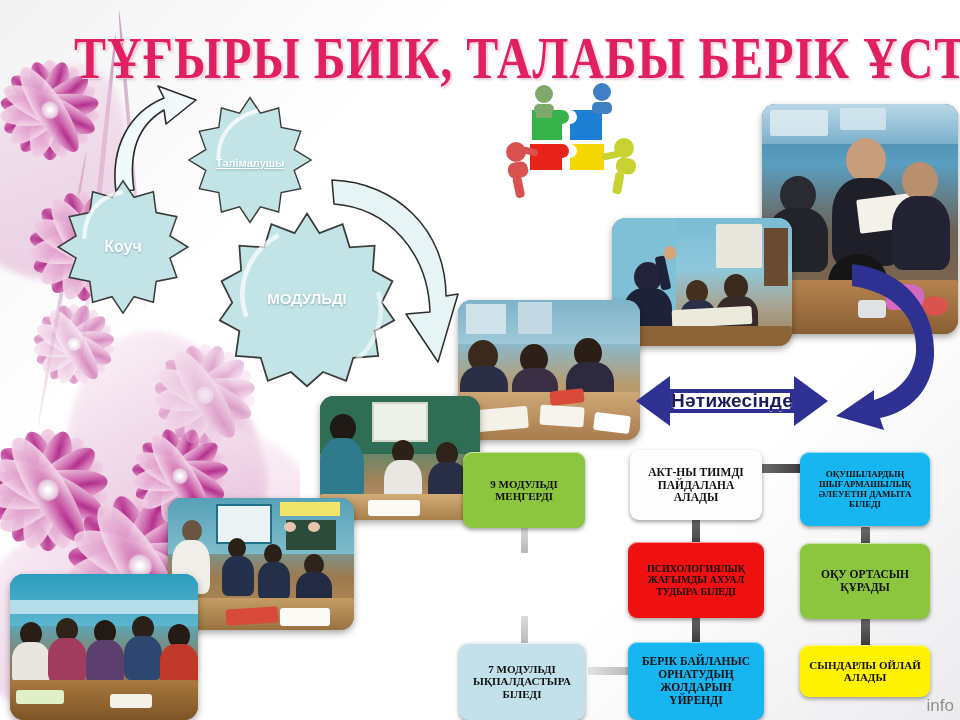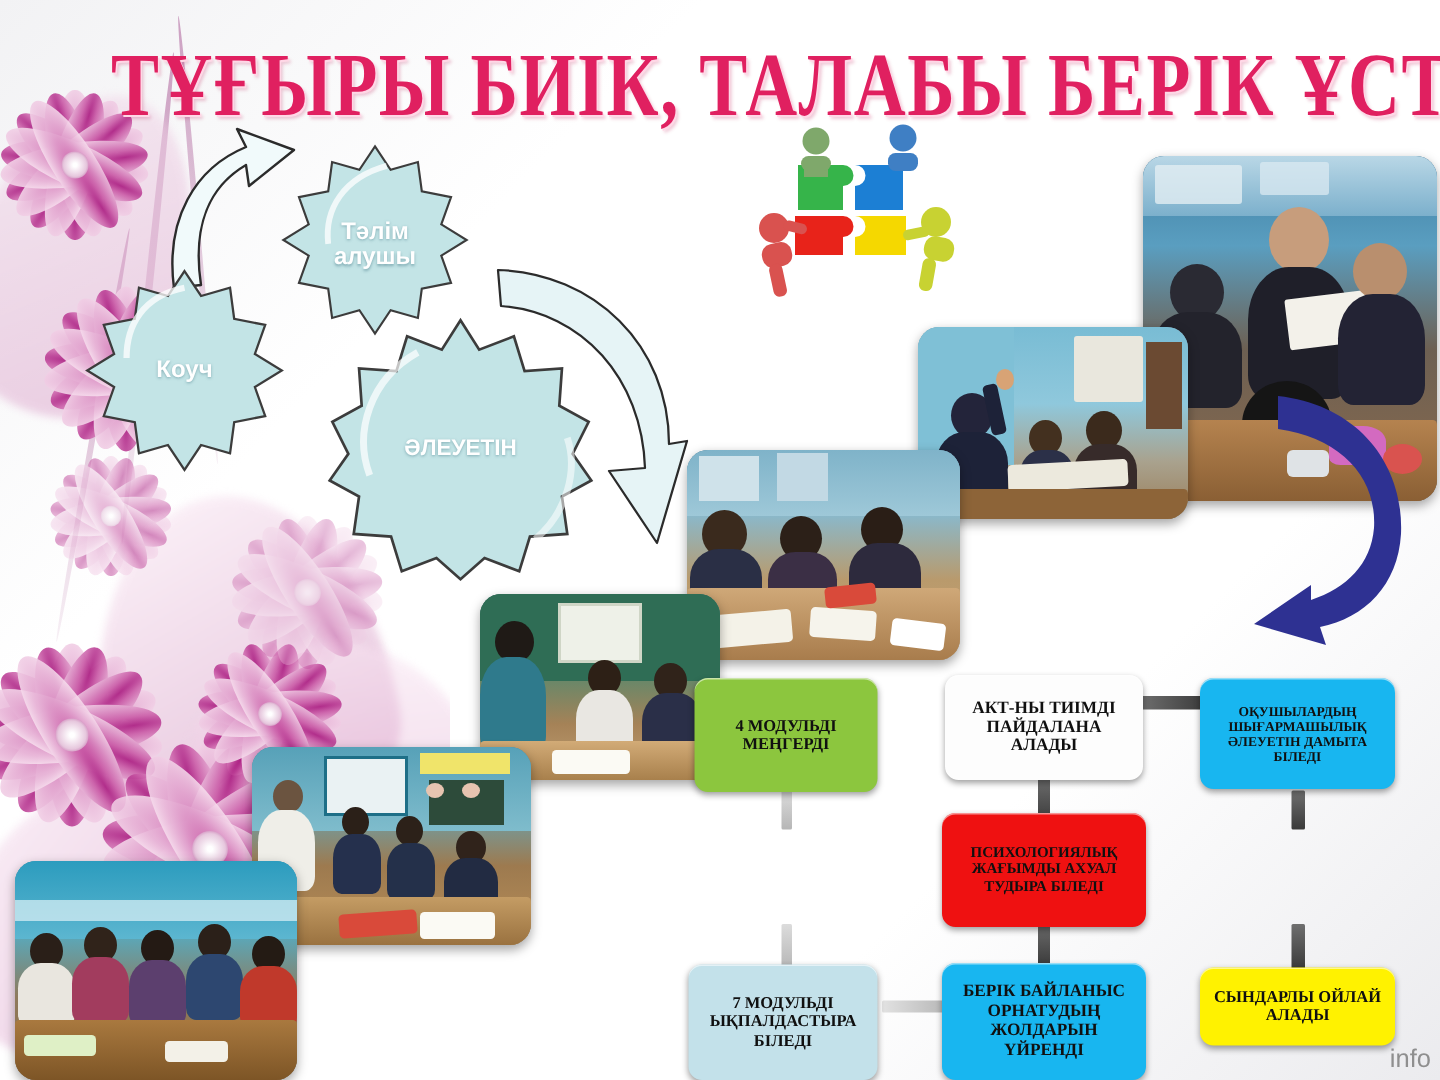--- a/index.html
+++ b/index.html
@@ -253,33 +253,33 @@
       <path d="M50 10 C30 14 22 28 22 44" fill="none" stroke="#ffffff" stroke-width="3" opacity=".75"></path>
     </svg>
     <div class="glabel" style="font-size:16px;">Коуч</div>
   </div>
 
   <div class="gear" style="left:185px;top:95px;width:130px;height:130px;">
     <svg width="130" height="130" viewBox="0 0 100 100">
       <path d="M50 2 L58 14 L72 10 L74 25 L89 28 L84 42 L97 50 L84 58 L89 72 L74 75 L72 90 L58 86 L50 98 L42 86 L28 90 L26 75 L11 72 L16 58 L3 50 L16 42 L11 28 L26 25 L28 10 L42 14 Z" fill="#c3e4e6" stroke="#3c3c3c" stroke-width="1.1"></path>
       <path d="M56 12 C34 18 24 34 26 52" fill="none" stroke="#ffffff" stroke-width="3" opacity=".75"></path>
     </svg>
-    <div class="glabel" style="font-size:16px;flex-direction:column;padding-top:4px;">
+    <div class="glabel" style="font-size:11px;flex-direction:row;padding-top:4px;text-decoration:underline;">
       <span>Тәлім</span>
       <span>алушы</span>
     </div>
   </div>
 
   <div class="gear" style="left:218px;top:210px;width:178px;height:178px;">
     <svg width="178" height="178" viewBox="0 0 100 100">
       <path d="M50 2 L57 13 L70 8 L74 21 L88 20 L87 34 L98 40 L92 52 L99 62 L88 68 L90 82 L76 83 L72 96 L59 91 L50 99 L41 91 L28 96 L24 83 L10 82 L12 68 L1 62 L8 52 L2 40 L13 34 L12 20 L26 21 L30 8 L43 13 Z" fill="#c3e4e6" stroke="#3c3c3c" stroke-width="1"></path>
       <path d="M34 14 C16 24 10 44 16 60" fill="none" stroke="#ffffff" stroke-width="2.6" opacity=".7"></path>
       <path d="M78 84 C90 74 94 58 90 46" fill="none" stroke="#ffffff" stroke-width="2.6" opacity=".55"></path>
     </svg>
-    <div class="glabel" style="font-size:15px;">ӘЛЕУЕТІН</div>
+    <div class="glabel" style="font-size:15px;">МОДУЛЬДІ</div>
   </div>
 
   <div id="puzzle">
     <svg width="176" height="116" viewBox="0 0 176 116">
 
       <path d="M40 28 h30 a7 7 0 0 1 0 14 h0 v16 h-30 v-30 z" fill="#36b44a"></path>
 
       <path d="M78 28 h32 v30 h-32 v-16 a7 7 0 0 0 0 -14 z" fill="#1c7fd4"></path>
 
       <path d="M38 62 h32 a7 7 0 0 1 0 14 v12 h-32 v-26 z" fill="#e8231a"></path>
@@ -423,37 +423,45 @@
       <div class="pdesk" style="left:100px;bottom:12px;width:42px;height:14px;background:#f3f1e8;"></div>
     </div>
   </div>
 
   <div id="navy-curve">
     <svg width="128" height="182" viewBox="0 0 128 182">
       <path d="M34 16 C88 22 118 62 116 108 C114 142 92 164 62 170 L66 182 L18 168 L56 142 L56 152 C80 144 96 128 98 104 C100 70 76 44 34 38 Z" fill="#2e3192"></path>
     </svg>
   </div>
 
+  <div id="dbl-arrow">
+    <svg width="192" height="58" viewBox="0 0 192 58">
+      <path d="M0 29 L34 4 L34 17 L158 17 L158 4 L192 29 L158 54 L158 41 L34 41 L34 54 Z" fill="#2e3192"></path>
+      <path d="M38 21 L154 21 L154 37 L38 37 Z" fill="#ffffff"></path>
+    </svg>
+    <div class="lbl">Нәтижесінде</div>
+  </div>
 
   <div class="conn light" style="left:521px;top:527px;width:7px;height:26px;"></div>
   <div class="conn light" style="left:521px;top:616px;width:7px;height:30px;"></div>
   <div class="conn light h" style="left:588px;top:667px;width:42px;height:8px;"></div>
 
   <div class="conn" style="left:692px;top:517px;width:8px;height:32px;"></div>
   <div class="conn" style="left:692px;top:614px;width:8px;height:30px;"></div>
   <div class="conn h" style="left:760px;top:464px;width:44px;height:9px;"></div>
 
   <div class="conn" style="left:861px;top:527px;width:9px;height:26px;"></div>
   <div class="conn" style="left:861px;top:616px;width:9px;height:30px;"></div>
 
-  <div class="fbox" style="left:463px;top:452px;width:122px;height:76px;background:#8cc63e;font-size:11px;">4 МОДУЛЬДІ МЕҢГЕРДІ</div>
+  <div class="fbox" style="left:463px;top:452px;width:122px;height:76px;background:#8cc63e;font-size:11px;">9 МОДУЛЬДІ МЕҢГЕРДІ</div>
   <div class="fbox" style="left:459px;top:643px;width:126px;height:77px;background:#c3e1ea;font-size:11px;">7 МОДУЛЬДІ ЫҚПАЛДАСТЫРА БІЛЕДІ</div>
 
   <div class="fbox" style="left:628px;top:542px;width:136px;height:76px;background:#ef1111;font-size:10px;">ПСИХОЛОГИЯЛЫҚ ЖАҒЫМДЫ АХУАЛ ТУДЫРА БІЛЕДІ</div>
   <div class="fbox" style="left:630px;top:450px;width:132px;height:70px;background:#fdfdfd;font-size:11.5px;">АКТ-НЫ ТИІМДІ ПАЙДАЛАНА АЛАДЫ</div>
   <div class="fbox" style="left:628px;top:642px;width:136px;height:78px;background:#18b6f0;font-size:11.5px;">БЕРІК БАЙЛАНЫС ОРНАТУДЫҢ ЖОЛДАРЫН ҮЙРЕНДІ</div>
 
   <div class="fbox" style="left:800px;top:452px;width:130px;height:74px;background:#18b6f0;font-size:9px;">ОҚУШЫЛАРДЫҢ ШЫҒАРМАШЫЛЫҚ ӘЛЕУЕТІН ДАМЫТА БІЛЕДІ</div>
+  <div class="fbox" style="left:800px;top:543px;width:130px;height:76px;background:#8cc63e;font-size:11.5px;">ОҚУ ОРТАСЫН ҚҰРАДЫ</div>
   <div class="fbox" style="left:800px;top:645px;width:130px;height:52px;background:#fff200;font-size:11px;">СЫНДАРЛЫ ОЙЛАЙ АЛАДЫ</div>
 
   <div id="watermark">info</div>
 
 </div>
 
 </body></html>

